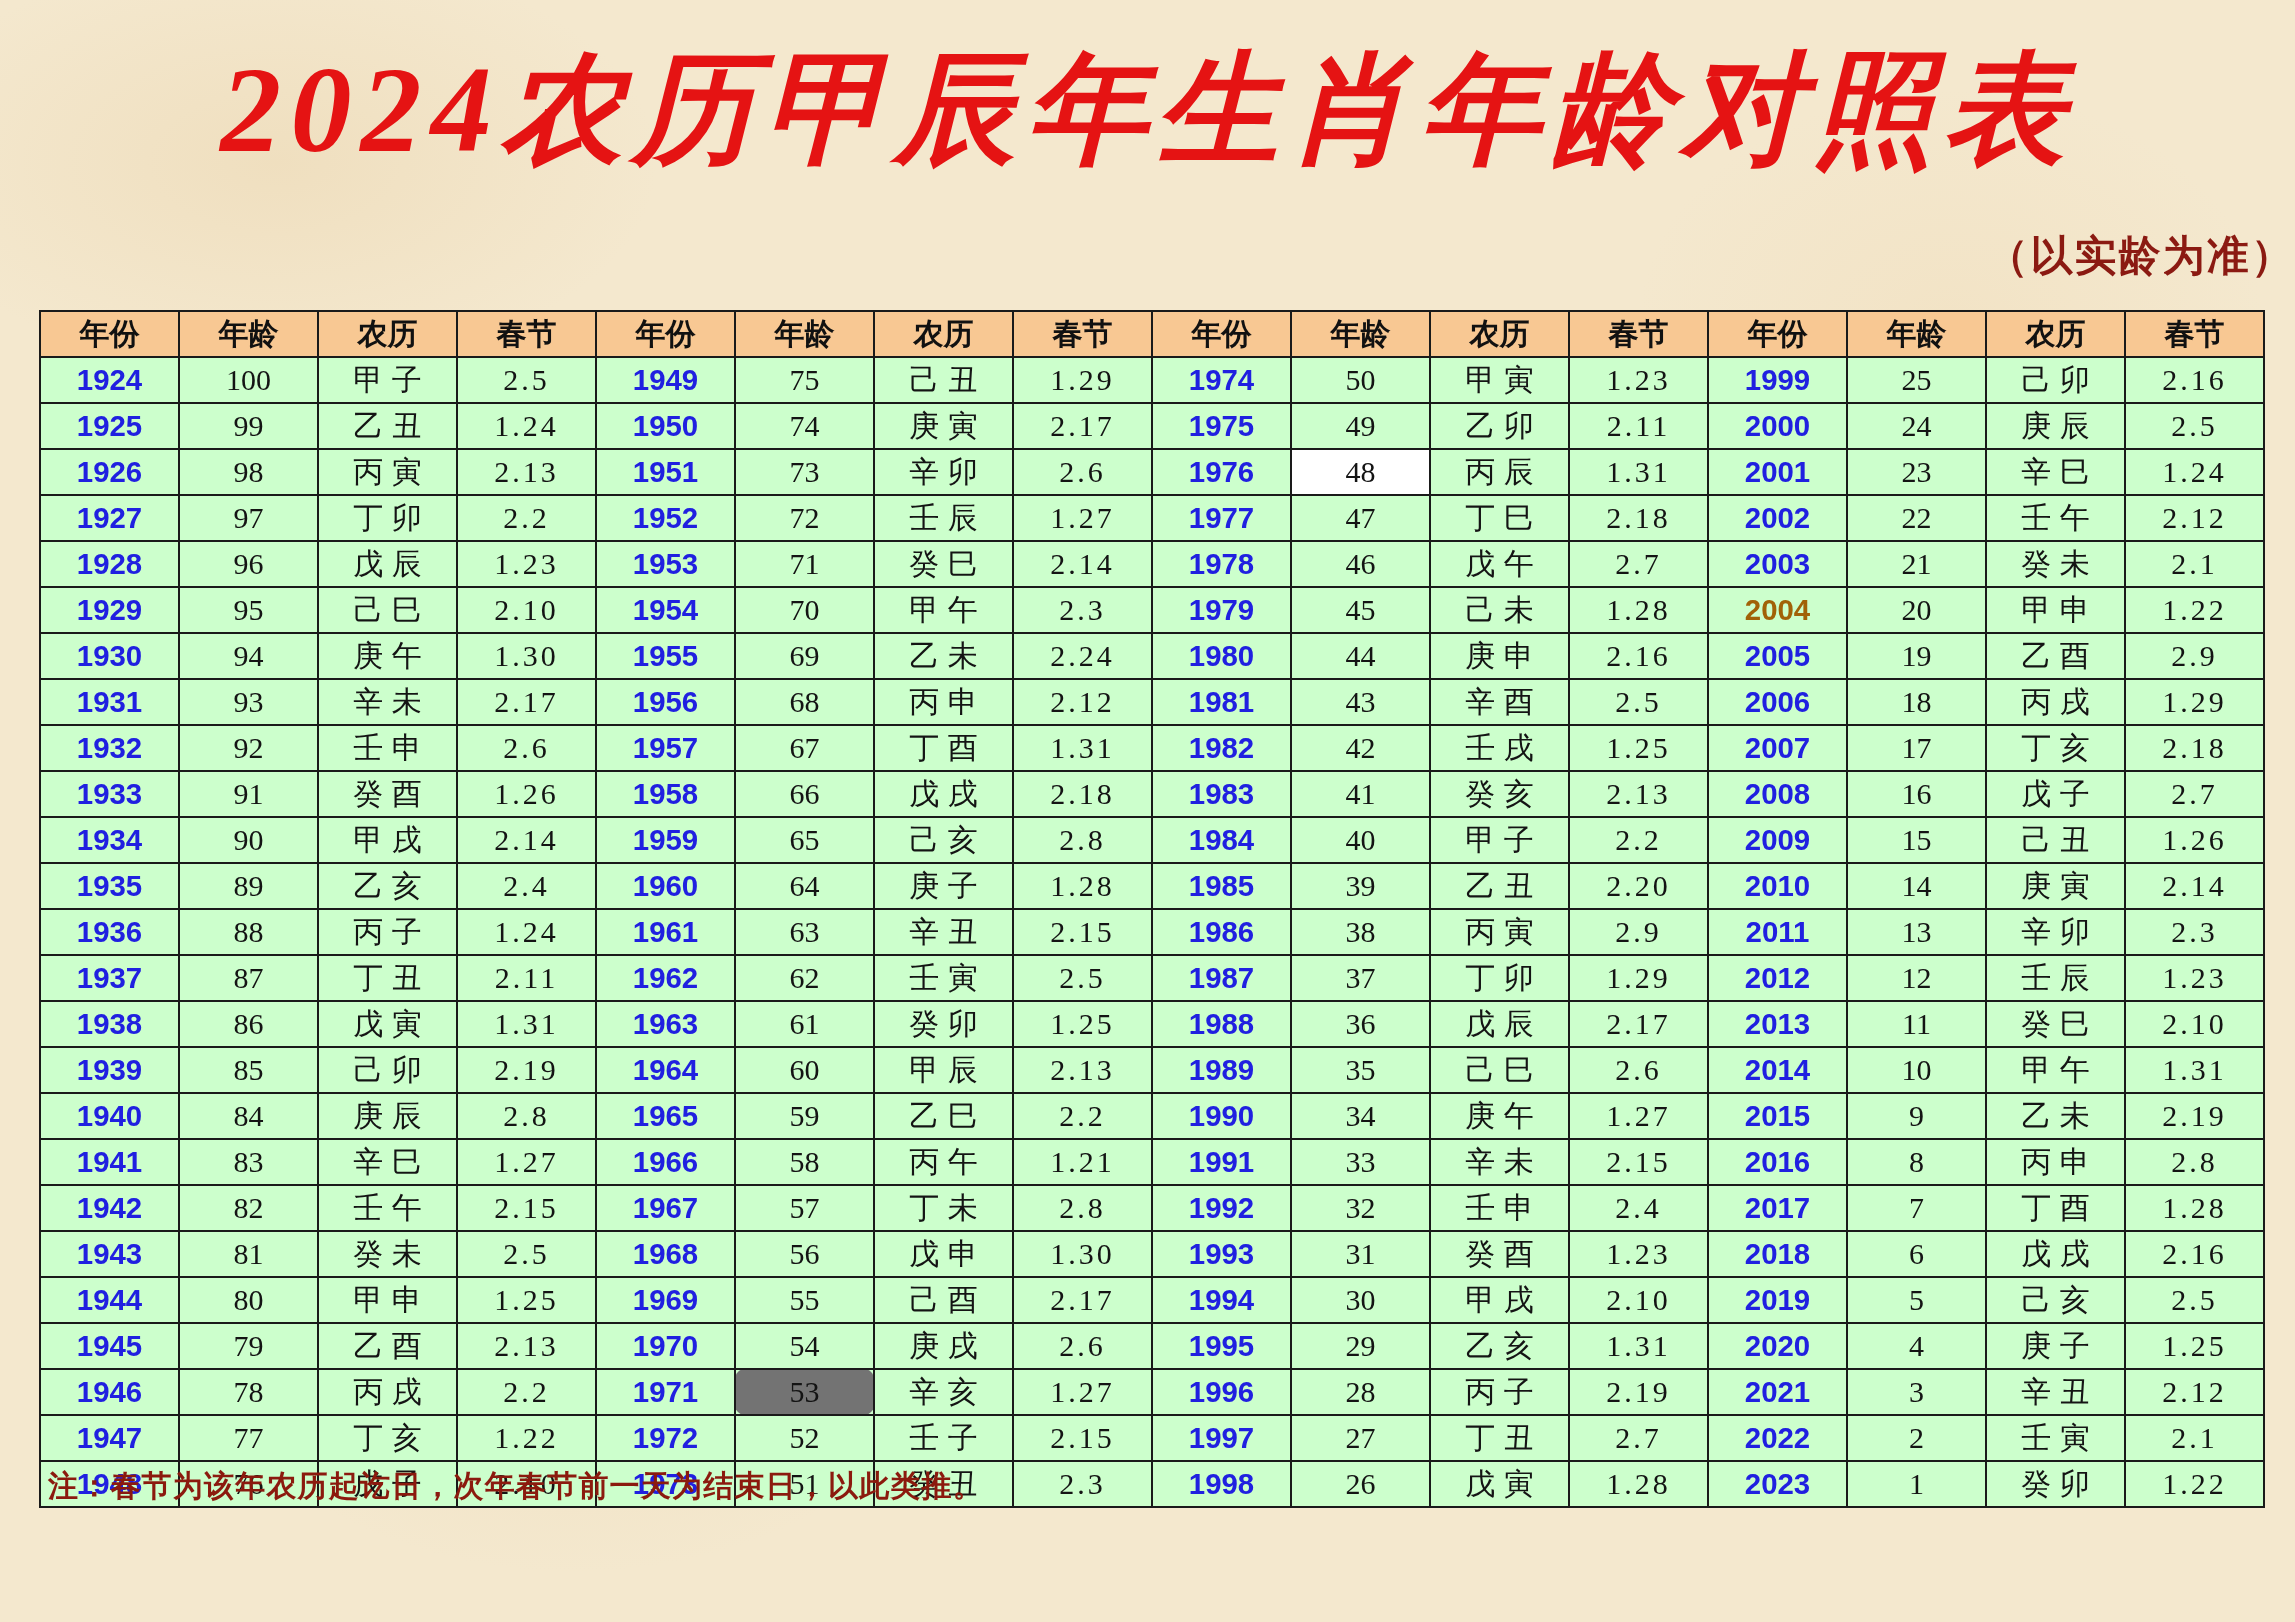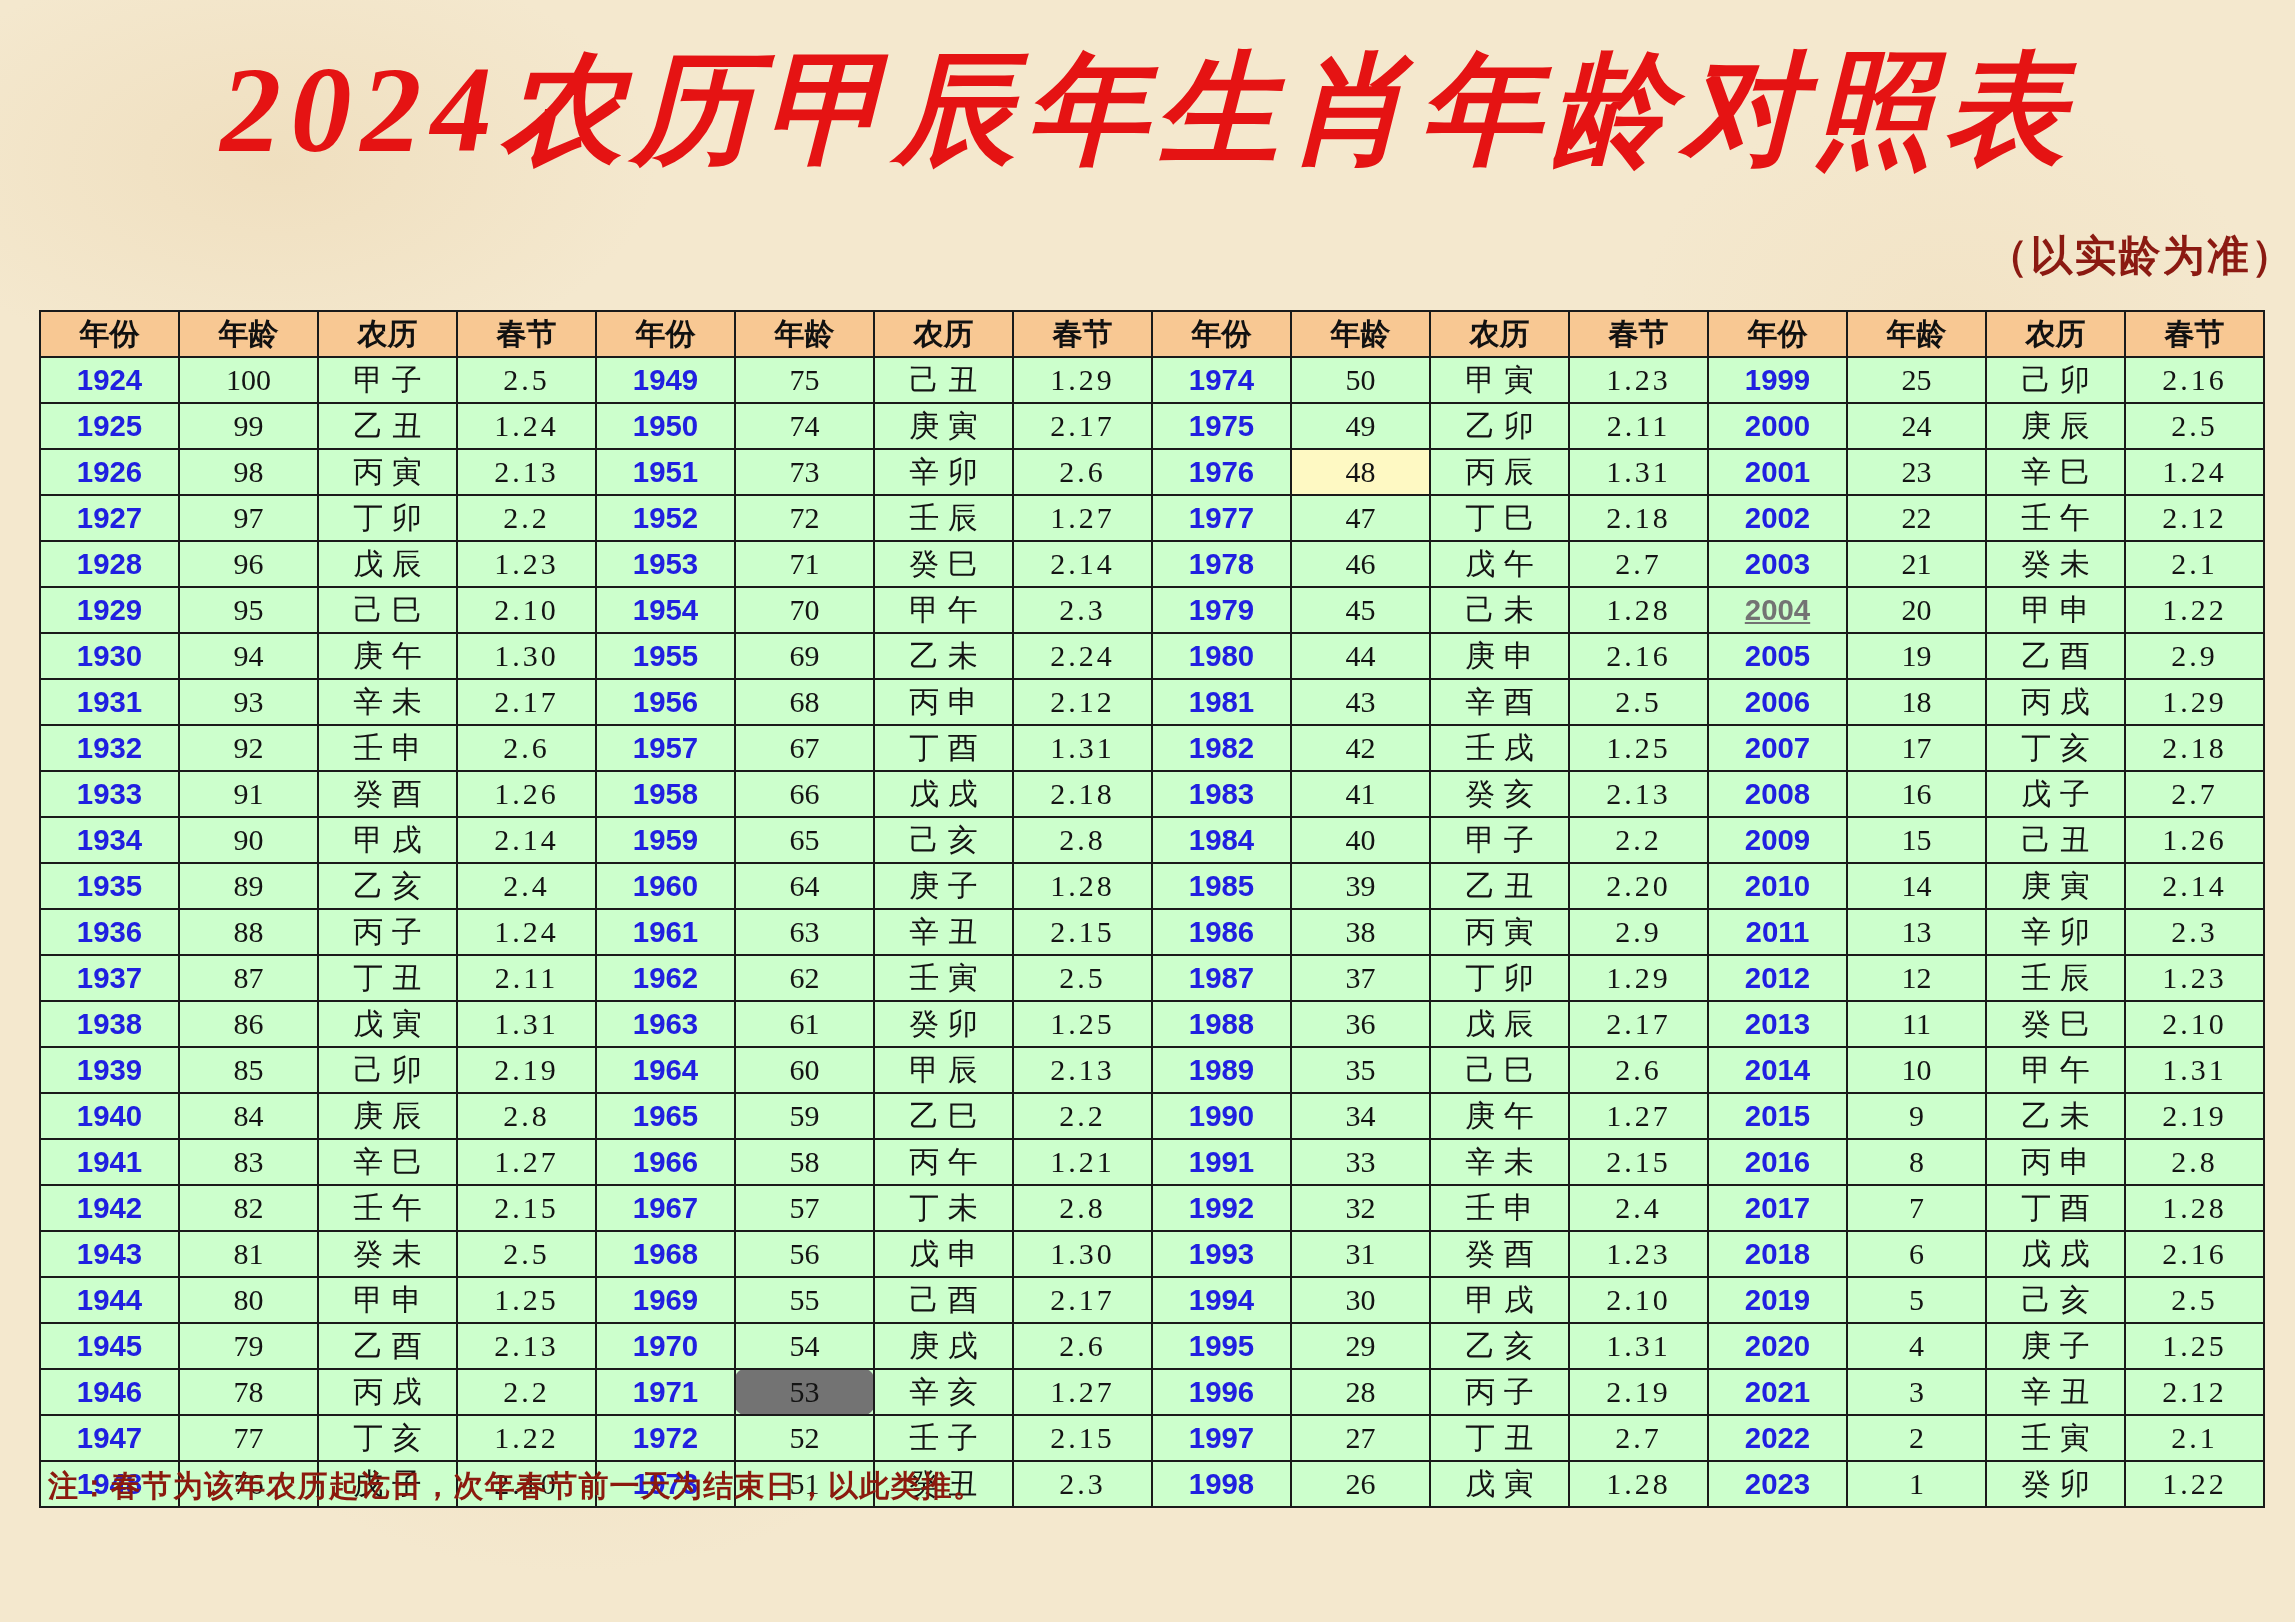--- a/index.html
+++ b/index.html
@@ -141,21 +141,21 @@
       <tr>
         <td class="year-cell" style="background: rgb(204, 255, 204); color: rgb(32, 32, 224);">1926</td>
         <td class="age-cell" style="background: rgb(204, 255, 204);">98</td>
         <td class="lunar-cell" style="background: rgb(204, 255, 204);">丙寅</td>
         <td class="festival-cell" style="background: rgb(204, 255, 204);">2.13</td>
         <td class="year-cell" style="background: rgb(204, 255, 204); color: rgb(32, 32, 224);">1951</td>
         <td class="age-cell" style="background: rgb(204, 255, 204);">73</td>
         <td class="lunar-cell" style="background: rgb(204, 255, 204);">辛卯</td>
         <td class="festival-cell" style="background: rgb(204, 255, 204);">2.6</td>
         <td class="year-cell" style="background: rgb(204, 255, 204); color: rgb(32, 32, 224);">1976</td>
-        <td class="age-cell" style="background: #fef9c3;">48</td>
+        <td class="age-cell" style="background: #ffffff;">48</td>
         <td class="lunar-cell" style="background: rgb(204, 255, 204);">丙辰</td>
         <td class="festival-cell" style="background: rgb(204, 255, 204);">1.31</td>
         <td class="year-cell" style="background: rgb(204, 255, 204); color: rgb(32, 32, 224);">2001</td>
         <td class="age-cell" style="background: rgb(204, 255, 204);">23</td>
         <td class="lunar-cell" style="background: rgb(204, 255, 204);">辛巳</td>
         <td class="festival-cell" style="background: rgb(204, 255, 204);">1.24</td>
       </tr>
       <tr>
         <td class="year-cell" style="background: rgb(204, 255, 204); color: rgb(32, 32, 224);">1927</td>
         <td class="age-cell" style="background: rgb(204, 255, 204);">97</td>
@@ -198,21 +198,21 @@
         <td class="lunar-cell" style="background: rgb(204, 255, 204);">己巳</td>
         <td class="festival-cell" style="background: rgb(204, 255, 204);">2.10</td>
         <td class="year-cell" style="background: rgb(204, 255, 204); color: rgb(32, 32, 224);">1954</td>
         <td class="age-cell" style="background: rgb(204, 255, 204);">70</td>
         <td class="lunar-cell" style="background: rgb(204, 255, 204);">甲午</td>
         <td class="festival-cell" style="background: rgb(204, 255, 204);">2.3</td>
         <td class="year-cell" style="background: rgb(204, 255, 204); color: rgb(32, 32, 224);">1979</td>
         <td class="age-cell" style="background: rgb(204, 255, 204);">45</td>
         <td class="lunar-cell" style="background: rgb(204, 255, 204);">己未</td>
         <td class="festival-cell" style="background: rgb(204, 255, 204);">1.28</td>
-        <td class="year-cell" style="background: rgb(204, 255, 204); color: #737373; text-decoration: underline;">2004</td>
+        <td class="year-cell" style="background: rgb(204, 255, 204); color: #a16207;">2004</td>
         <td class="age-cell" style="background: rgb(204, 255, 204);">20</td>
         <td class="lunar-cell" style="background: rgb(204, 255, 204);">甲申</td>
         <td class="festival-cell" style="background: rgb(204, 255, 204);">1.22</td>
       </tr>
       <tr>
         <td class="year-cell" style="background: rgb(204, 255, 204); color: rgb(32, 32, 224);">1930</td>
         <td class="age-cell" style="background: rgb(204, 255, 204);">94</td>
         <td class="lunar-cell" style="background: rgb(204, 255, 204);">庚午</td>
         <td class="festival-cell" style="background: rgb(204, 255, 204);">1.30</td>
         <td class="year-cell" style="background: rgb(204, 255, 204); color: rgb(32, 32, 224);">1955</td>

